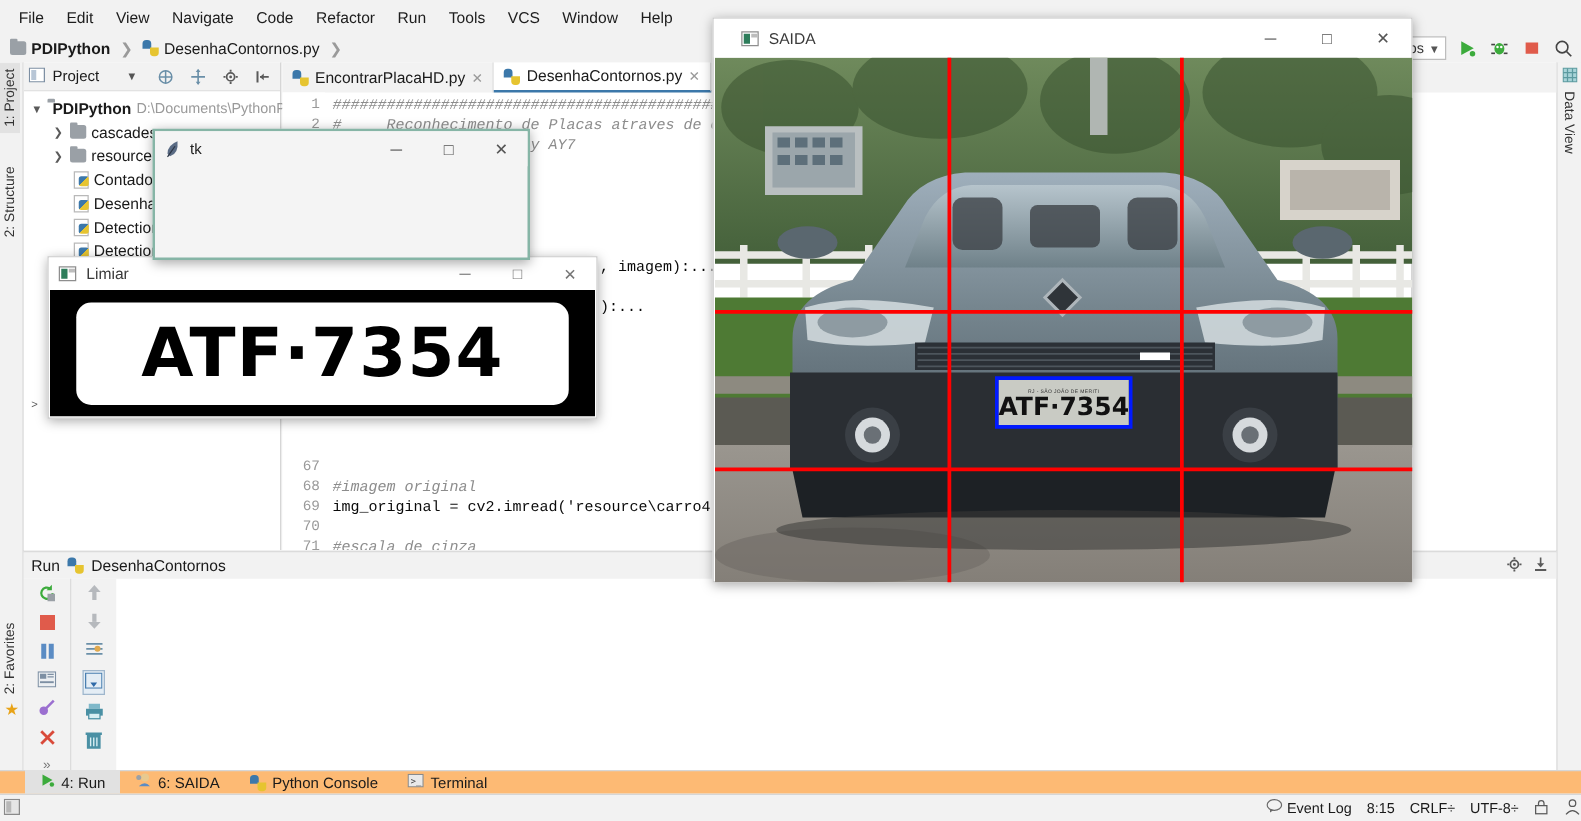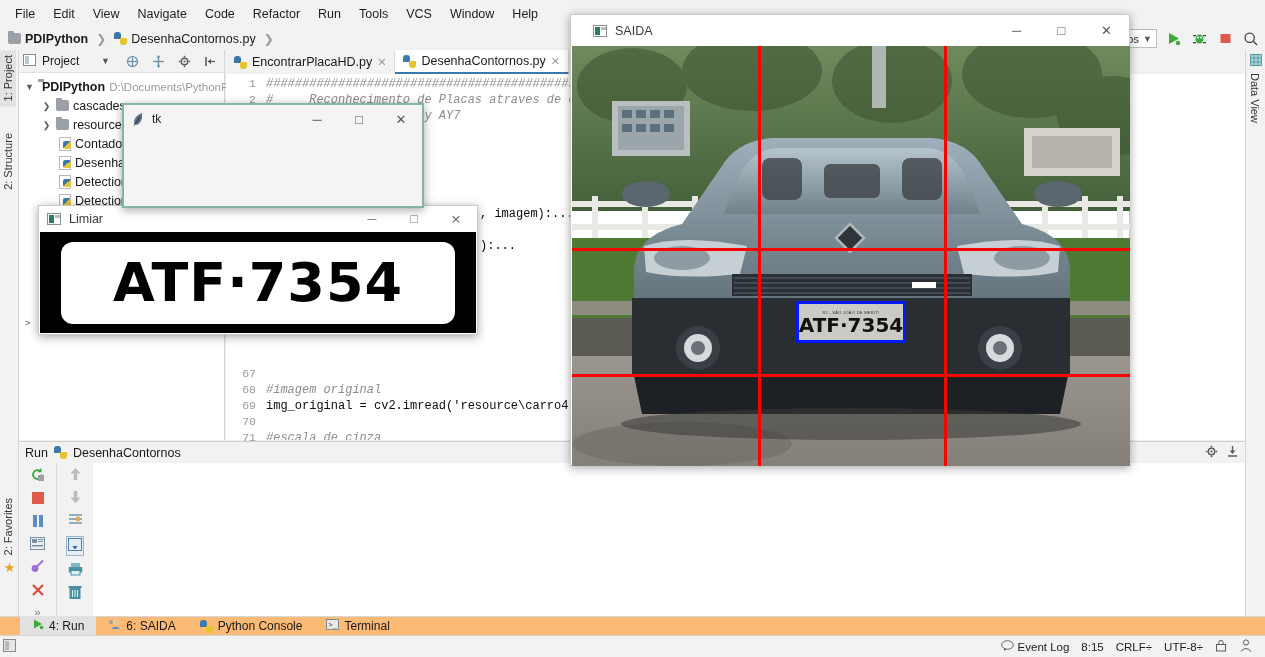--- a/index.html
+++ b/index.html
@@ -95,21 +95,21 @@
   .console div { height:16px; line-height:16px; white-space:pre; }
 
   
   .toolwin { position:absolute; left:0; bottom:22px; width:1265px; height:19px;
              background:#fdba74; display:flex; align-items:flex-end; padding-left:20px; gap:0;
              border-top:1px solid #d6d6d6;}
   .twtab { display:flex; align-items:center; gap:5px; padding:2px 12px; font-size:12px; cursor:pointer;}
   .twtab.sel { background:#e1e1e1; }
   .statusbar { position:absolute; left:0; bottom:0; width:1265px; height:22px; background:#f2f2f2;
                display:flex; align-items:center; border-top:1px solid #d6d6d6; font-size:11.5px;}
-  .sb-right { margin-left:auto; display:flex; align-items:center; gap:12px; padding-right:12px; }
+  .sb-right { margin-left:auto; display:flex; align-items:center; gap:12px; padding-right:0; }
 
   
   .oswin { position:absolute; background:#fff; box-shadow:0 2px 9px rgba(0,0,0,.35); }
   .ostitle { height:31px; background:#fff; display:flex; align-items:center; padding-left:22px;
              font-size:12.5px; color:#3a3a3a; }
   .ostitle .wbtns { margin-left:auto; display:flex; }
   .wbtn { width:45px; height:31px; display:flex; align-items:center; justify-content:center;
           color:#555; font-size:13px; cursor:pointer;}
   .cvico { width:14px; height:12px; background:#fff; border:1px solid #8e8e8e; margin-right:8px;
            position:relative; display:inline-block; }

